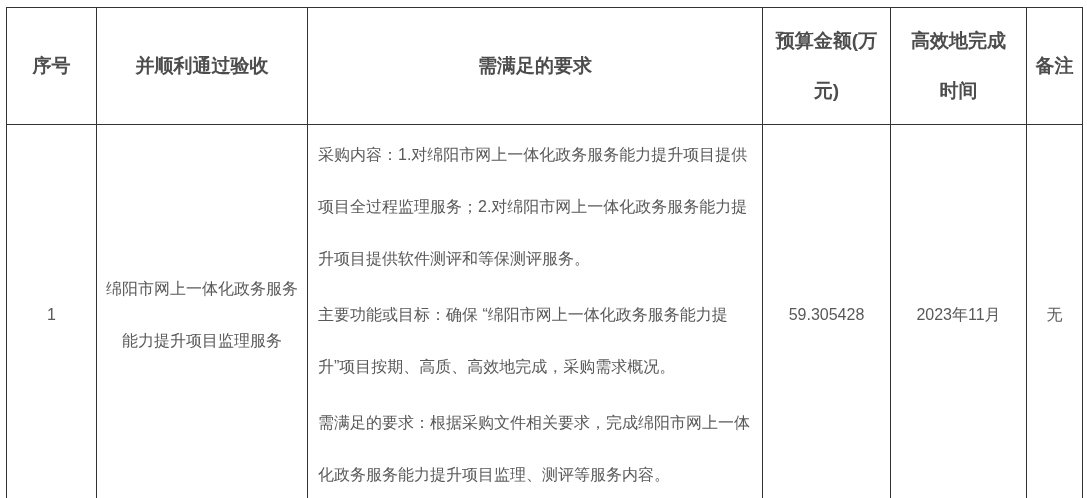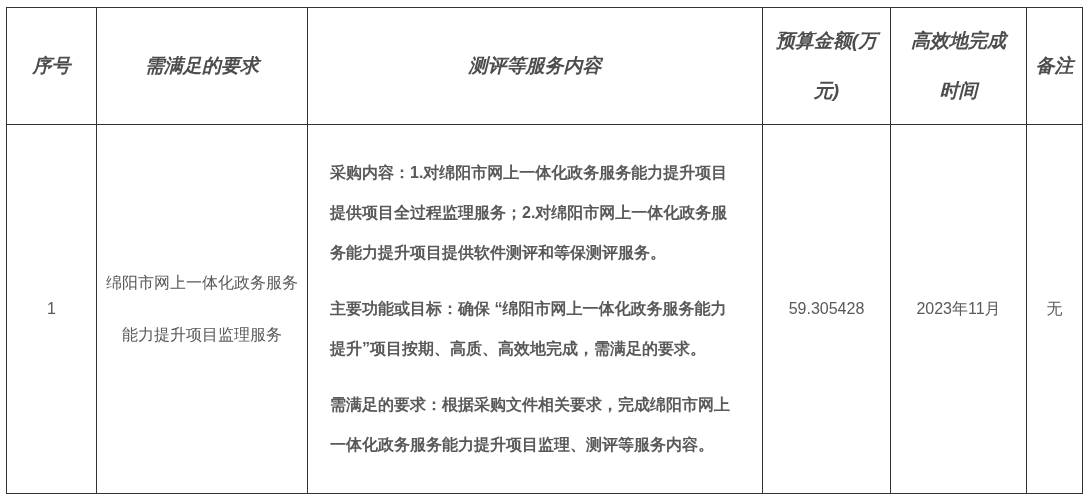--- a/index.html
+++ b/index.html
@@ -32,21 +32,20 @@
     overflow: hidden;
   }
   table.procurement th {
     font-size: 19px;
     font-weight: bold;
     color: #4d4d4d;
     text-align: center;
     line-height: 50px;
     white-space: pre-line;
     padding: 0 4px;
-    font-style: italic;
   }
   tr.header-row { height: 117px; }
   tr.data-row   { height: 369px; }
 
   td.cell-center {
     font-size: 16px;
     color: #595959;
     text-align: center;
     line-height: 52px;
     padding: 0 4px;
@@ -58,57 +57,56 @@
     line-height: 52px;
     padding: 0 5px;
   }
   td.cell-overview {
     font-size: 16px;
     color: #595959;
     text-align: left;
     padding: 0 6px;
   }
   td.cell-overview p {
-    margin: 16px;
-    line-height: 40px;
-    font-weight: bold;
+    margin: 4px;
+    line-height: 52px;
   }
 </style>
 </head>
 <body>
 
 <div class="canvas">
   <table class="procurement">
     <colgroup>
       <col style="width:90px">
       <col style="width:211px">
       <col style="width:455px">
       <col style="width:128px">
       <col style="width:136px">
       <col style="width:56px">
     </colgroup>
     <thead>
       <tr class="header-row">
         <th>序号</th>
+        <th>并顺利通过验收</th>
         <th>需满足的要求</th>
-        <th>测评等服务内容</th>
         <th>预算金额(万
 元)</th>
         <th>高效地完成
 时间</th>
         <th>备注</th>
       </tr>
     </thead>
     <tbody>
       <tr class="data-row">
         <td class="cell-center">1</td>
         <td class="cell-name">绵阳市网上一体化政务服务能力提升项目监理服务</td>
         <td class="cell-overview">
           <p>采购内容：1.对绵阳市网上一体化政务服务能力提升项目提供项目全过程监理服务；2.对绵阳市网上一体化政务服务能力提升项目提供软件测评和等保测评服务。</p>
-          <p>主要功能或目标：确保 “绵阳市网上一体化政务服务能力提升”项目按期、高质、高效地完成，需满足的要求。</p>
+          <p>主要功能或目标：确保 “绵阳市网上一体化政务服务能力提升”项目按期、高质、高效地完成，采购需求概况。</p>
           <p>需满足的要求：根据采购文件相关要求，完成绵阳市网上一体化政务服务能力提升项目监理、测评等服务内容。</p>
         </td>
         <td class="cell-center">59.305428</td>
         <td class="cell-center">2023年11月</td>
         <td class="cell-center">无</td>
       </tr>
     </tbody>
   </table>
 </div>
 

